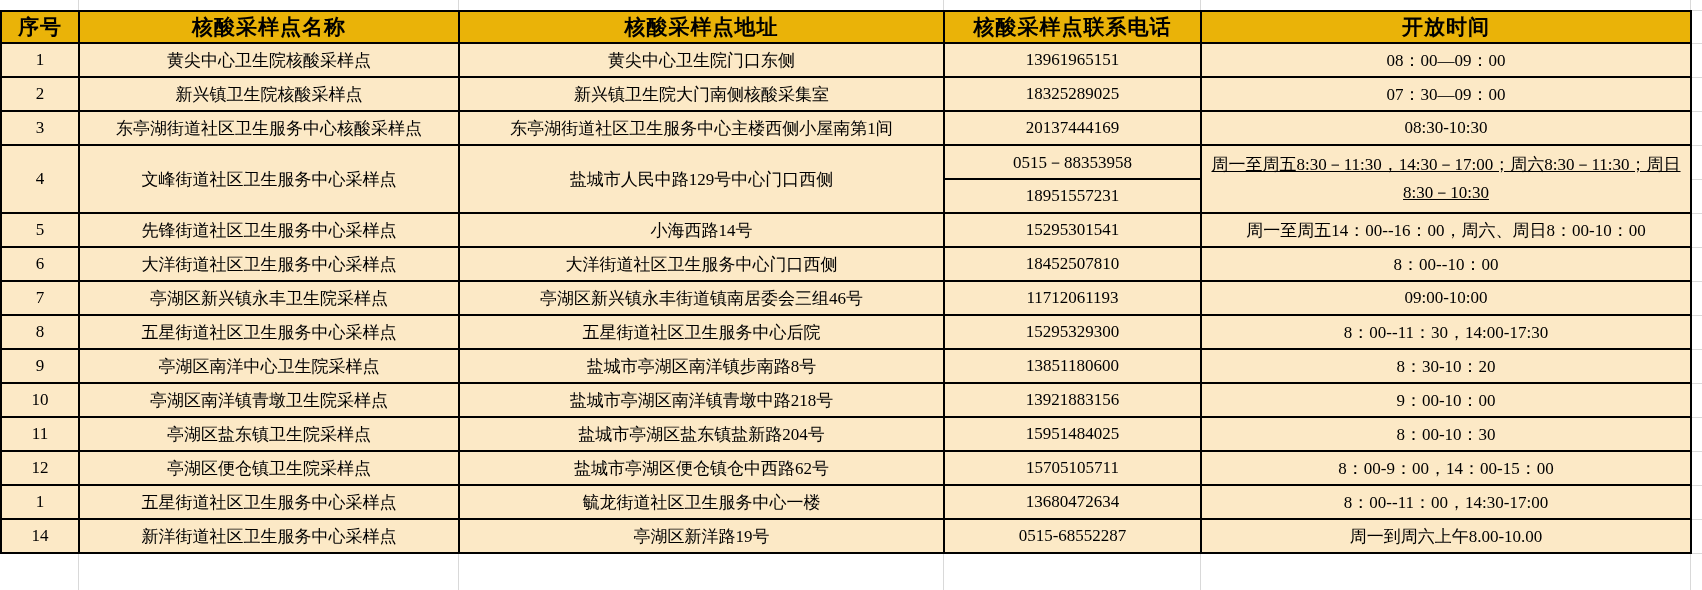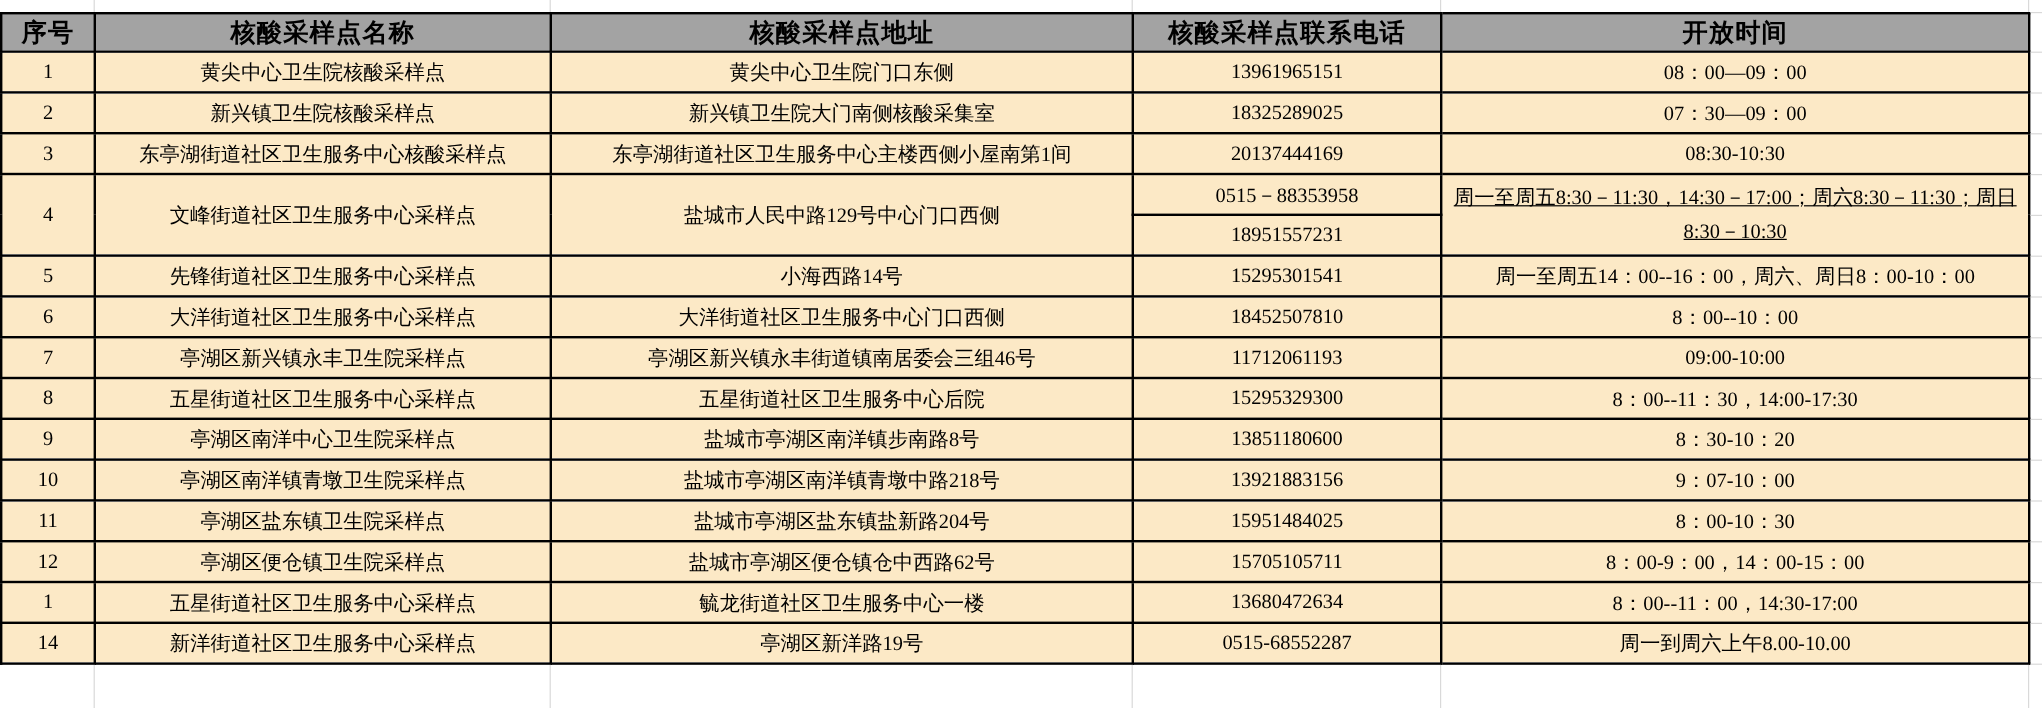--- a/index.html
+++ b/index.html
@@ -19,21 +19,21 @@
   table.np th, table.np td{
     border:2px solid #000;
     text-align:center;
     vertical-align:middle;
     padding:0 3px;
     color:#000;
     overflow:hidden;
   }
   table.np th{
     height:30px;
-    background:#a3a3a3;
+    background:#eab308;
     font-size:21px;
     font-weight:bold;
     letter-spacing:1px;
     margin-top:28px;
   }
   table.np td{
     height:32px;
     background:#fce9c6;
     font-size:17px;
   }
@@ -128,21 +128,21 @@
           <td>亭湖区南洋中心卫生院采样点</td>
           <td>盐城市亭湖区南洋镇步南路8号</td>
           <td>13851180600</td>
           <td>8：30-10：20</td>
         </tr>
         <tr>
           <td>10</td>
           <td>亭湖区南洋镇青墩卫生院采样点</td>
           <td>盐城市亭湖区南洋镇青墩中路218号</td>
           <td>13921883156</td>
-          <td>9：07-10：00</td>
+          <td>9：00-10：00</td>
         </tr>
         <tr>
           <td>11</td>
           <td>亭湖区盐东镇卫生院采样点</td>
           <td>盐城市亭湖区盐东镇盐新路204号</td>
           <td>15951484025</td>
           <td>8：00-10：30</td>
         </tr>
         <tr>
           <td>12</td>

